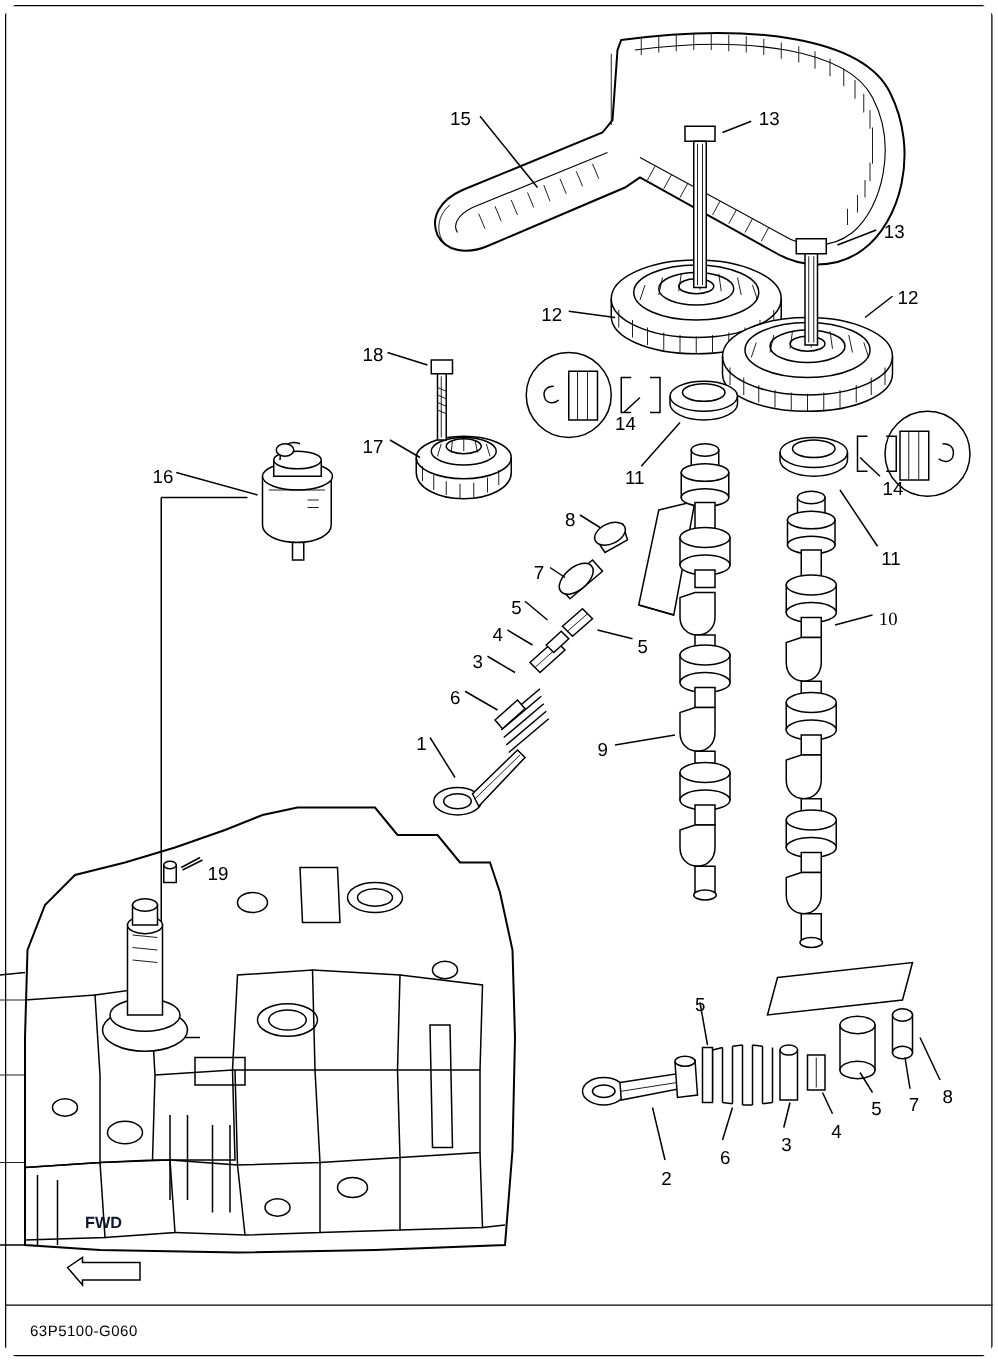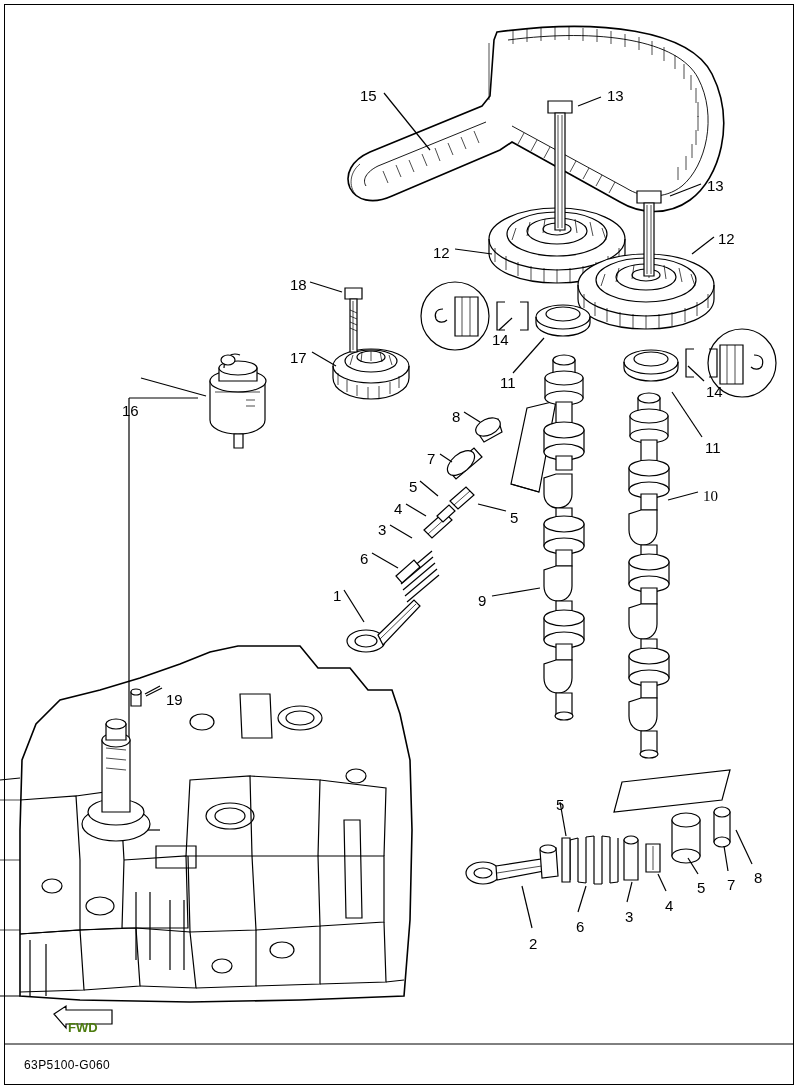--- a/index.html
+++ b/index.html
@@ -9,20 +9,21 @@
   }
   body {
     font-family: "Liberation Sans", sans-serif;
   }
   #page {
     position: relative;
     width: 798px;
     height: 1089px;
     background: #ffffff;
     overflow: hidden;
+    border-radius: 25px;
   }
   #frame {
     position: absolute;
     left: 4px;
     top: 4px;
     width: 790px;
     height: 1081px;
     border: 1px solid #000;
     box-sizing: border-box;
   }
@@ -46,25 +47,25 @@
     left: 24px;
     top: 1058px;
     font-family: "Liberation Sans", sans-serif;
     font-size: 12px;
     letter-spacing: 0.4px;
     color: #000;
   }
   #fwd-label {
     position: absolute;
     left: 68px;
-    top: 1020px;
+    top: 970px;
     font-family: "Liberation Sans", sans-serif;
     font-size: 13px;
     font-weight: bold;
-    color: #4d7c0f;
+    color: #0f172a;
   }
 </style>
 </head>
 <body>
 
 <div id="page">
 
   <div id="frame"></div>
 
   <svg id="diagram-svg" viewBox="0 0 798 1089" xmlns="http://www.w3.org/2000/svg">
@@ -515,21 +516,21 @@
   </svg>
 
   <div id="callout-layer">
       <div class="callout" style="left: 360px; top: 88px;">15</div>
       <div class="callout" style="left: 607px; top: 88px;">13</div>
       <div class="callout" style="left: 707px; top: 178px;">13</div>
       <div class="callout" style="left: 433px; top: 245px;">12</div>
       <div class="callout" style="left: 718px; top: 231px;">12</div>
       <div class="callout" style="left: 290px; top: 277px; text-align: center;">18</div>
       <div class="callout" style="left: 290px; top: 350px;">17</div>
-      <div class="callout" style="left: 122px; top: 374px; margin-top: 29px;">16</div>
+      <div class="callout" style="left: 122px; top: 374px;">16</div>
       <div class="callout" style="left: 492px; top: 332px;">14</div>
       <div class="callout" style="left: 500px; top: 375px;">11</div>
       <div class="callout" style="left: 706px; top: 384px;">14</div>
       <div class="callout" style="left: 705px; top: 440px;">11</div>
       <div class="callout" style="left: 452px; top: 409px;">8</div>
       <div class="callout" style="left: 427px; top: 451px;">7</div>
       <div class="callout" style="left: 409px; top: 479px;">5</div>
       <div class="callout" style="left: 510px; top: 510px;">5</div>
       <div class="callout" style="left: 394px; top: 501px;">4</div>
       <div class="callout" style="left: 378px; top: 522px;">3</div>

